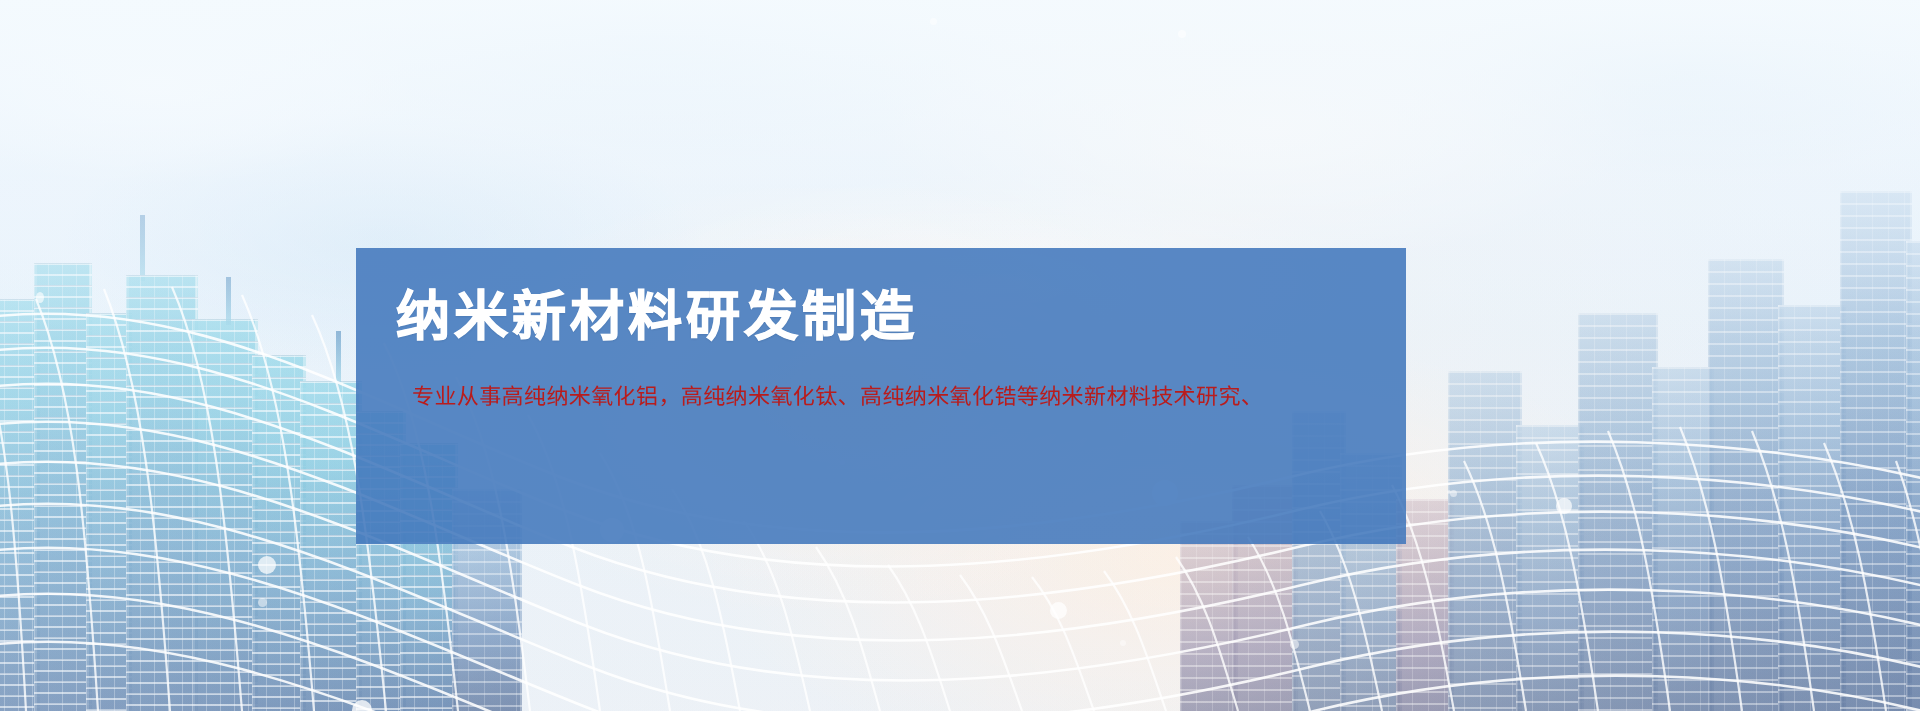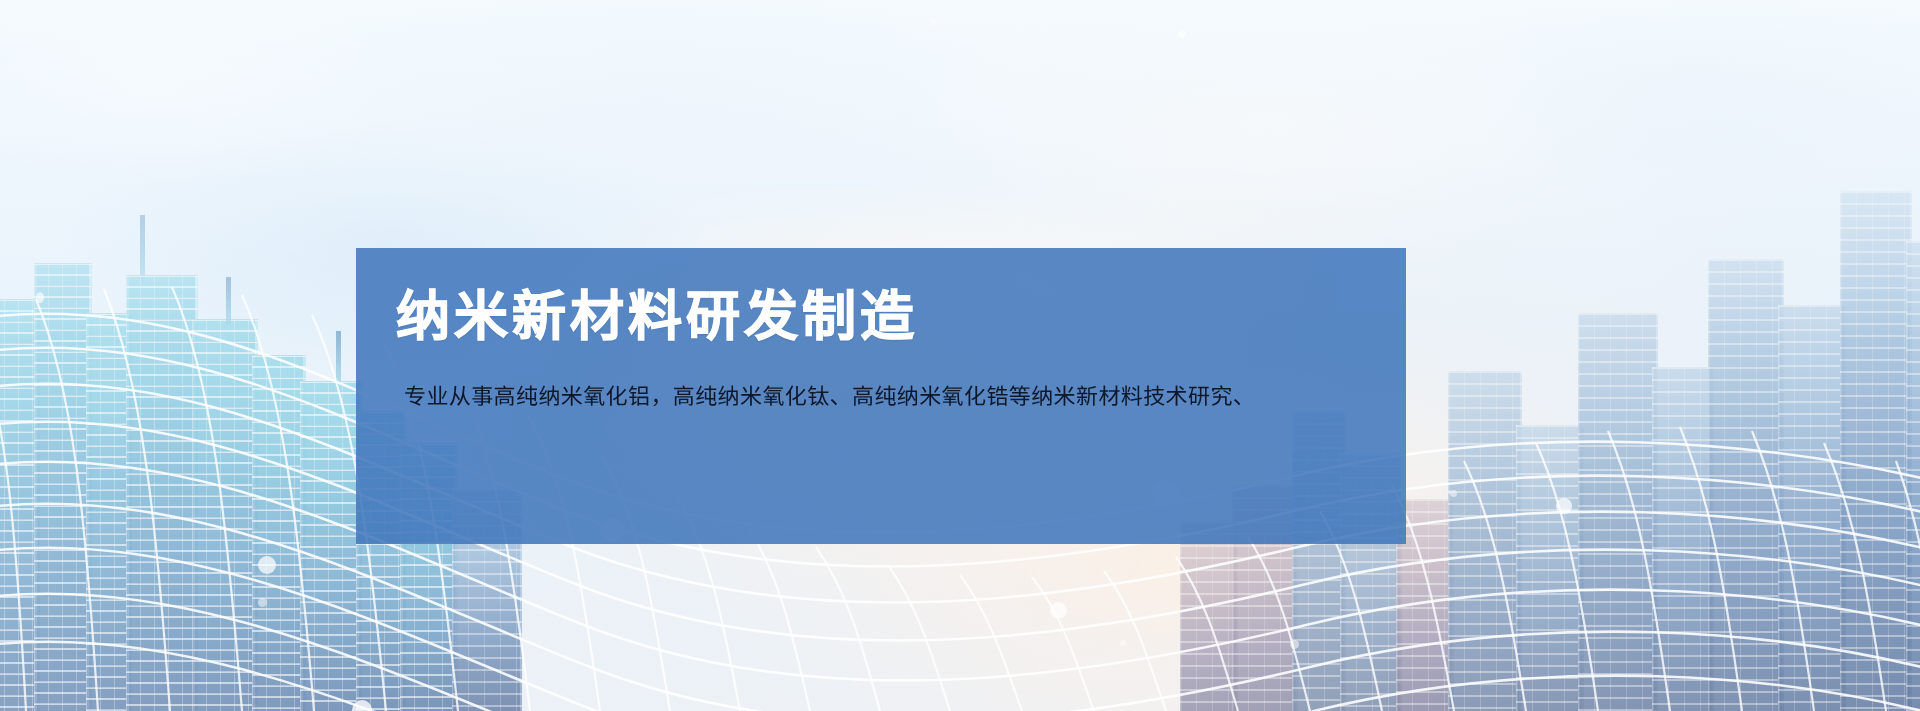--- a/index.html
+++ b/index.html
@@ -151,22 +151,22 @@
     margin: 0;
     color: #ffffff;
     font-size: 54px;
     line-height: 1.12;
     font-weight: 700;
     letter-spacing: 4px;
     text-shadow: 0 1px 2px rgba(20,50,96,0.22);
     -webkit-text-stroke: 1.1px #ffffff;
   }
   .panel-sub {
-    margin: 32px 0 0 8px;
-    color: #0f172a;
+    margin: 32px 0 0 16px;
+    color: #b91c1c;
     font-size: 22px;
     line-height: 1.72;
     font-weight: 400;
     letter-spacing: 0.4px;
     max-width: 980px;
   }
   .panel-sub .ln { display: block; }
 </style>
 </head>
 <body>

